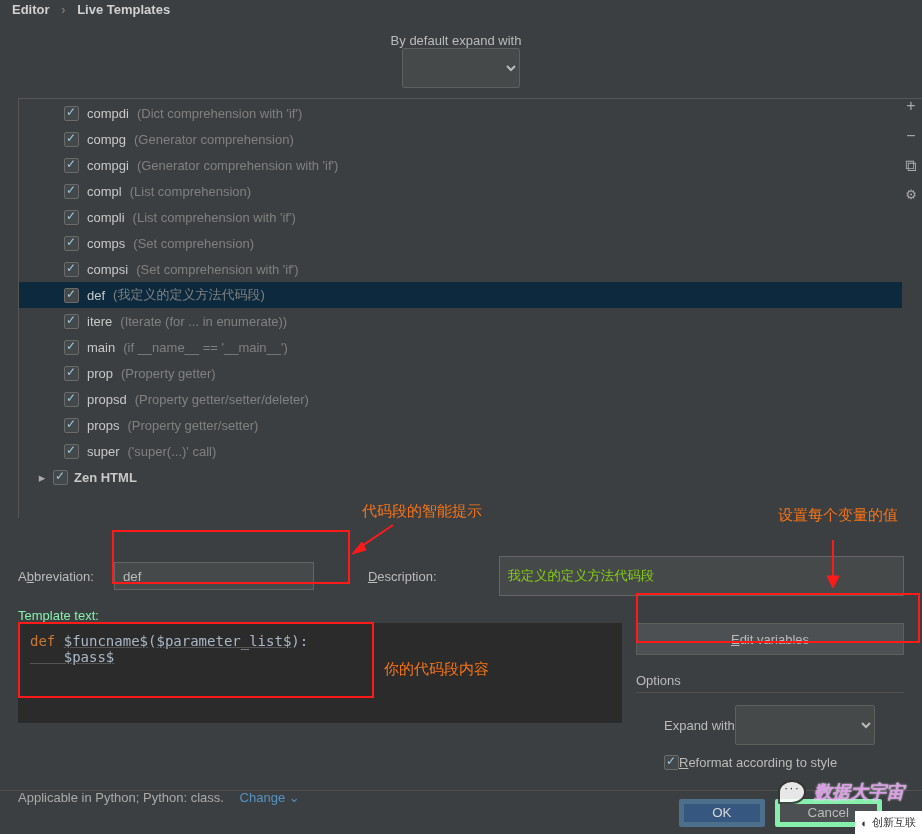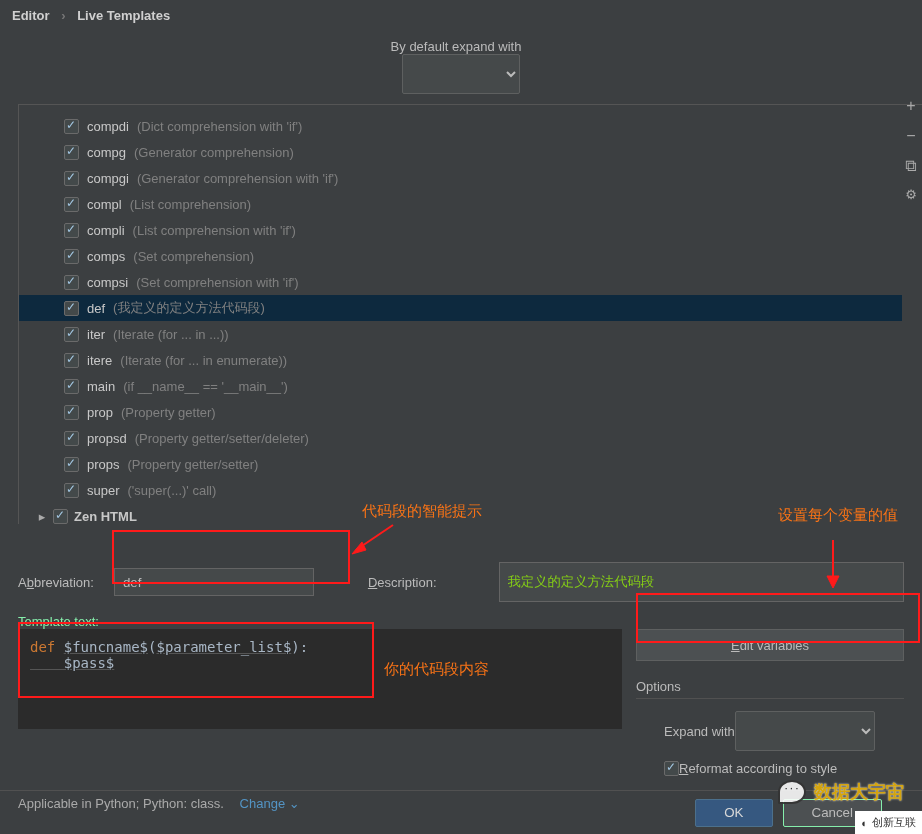--- a/index.html
+++ b/index.html
@@ -5,40 +5,40 @@
   * { box-sizing: border-box; margin: 0; padding: 0; }
   body {
     width: 922px; height: 834px;
     background: #3c3f41;
     font-family: "Segoe UI", "Microsoft YaHei", sans-serif;
     font-size: 13px;
     color: #bbbbbb;
     overflow: hidden;
     position: relative;
   }
-  .breadcrumb { padding: 8px 12px 12px; font-weight: 600; color: #d0d0d0; }
+  .breadcrumb { padding: 2px 12px 12px; font-weight: 600; color: #d0d0d0; }
   .breadcrumb .sep { margin: 0 8px; color: #777; }
   .row { display: flex; align-items: center; padding: 4px 12px 10px; flex-direction: column; }
   .row label { margin-right: 10px; }
   select.combo, input.txt, select.expand-combo {
     background: #45494a; border: 1px solid #5e6060; color: #bbb;
     padding: 19px 8px; height: 20px; border-radius: 2px;
   }
   select.combo { width: 118px; }
   .list-area {
     margin: 0 0 0 18px;
     border: 1px solid #555;
     border-right: none;
     border-bottom: none;
     height: 420px;
     overflow: hidden;
     position: relative;
     background: #3c3f41;
   }
-  .list-area .inner { position: absolute; top: 8px; left: 0; right: 20px; }
+  .list-area .inner { position: absolute; top: 1px; left: 0; right: 20px; }
   .item {
     display: flex; align-items: center; padding: 3px 10px 3px 45px;
     gap: 8px; height: 26px; cursor: default;
   }
   .item.selected { background: #0d293e; }
   .item .name { color: #c8c8c8; }
   .item .desc { color: #808080; }
   .group-item { padding-left: 18px; display:flex; align-items:center; gap:6px; height:26px; }
   .group-item .expand { width: 10px; display:inline-block; text-align:center; color:#aaa; }
   input[type=checkbox] {
@@ -85,27 +85,27 @@
   .opt-row { display:flex; align-items:center; gap:0; margin: 4px 0 10px 28px; }
   select.expand-combo { width: 140px; }
   .applicable { padding: 10px 18px 0; color:#aaa; }
   .applicable .change { color:#5394c4; margin-left: 12px; cursor:pointer; }
   .applicable .change::after { content:" ⌄"; }
   .bottom-bar {
     position:absolute; bottom:0; left:0; right:0; height:44px;
     border-top:1px solid #515151; display:flex; justify-content:flex-end;
     align-items:center; gap:10px; padding-right:40px;
   }
-  .btn { height:28px; padding: 0 28px; border-radius:2px; border:1px solid #86efac; background:#4c5052; color:#bbb; cursor:pointer; }
+  .btn { height:28px; padding: 0 28px; border-radius:2px; border:5px solid #86efac; background:#4c5052; color:#bbb; cursor:pointer; }
   .btn.primary { background:#365880; border-color:#4c708c; color:#d8d8d8; }
   
   .wm { position:absolute; right: 18px; bottom: 30px; display:flex; align-items:center; gap:8px; opacity:.88; }
   .wm .bub { width:28px; height:24px; border:2px solid #333; border-radius:50% 50% 50% 5%; background:#fff; position:relative; }
   .wm .bub::after{content:"···"; position:absolute; left:4px; top:-2px; color:#333; letter-spacing:1px;}
-  .wm .txt { color:#eab308; font-size:18px; font-weight:600; text-shadow:0 0 2px #fff; }
+  .wm .txt { color:#f0abfc; font-size:18px; font-weight:600; text-shadow:0 0 2px #fff;font-style:italic; }
   .wm2 { position:absolute; right:0; bottom:0; background:#fff; color:#333; font-size:11px; padding:4px 6px; display:flex; align-items:center; gap:4px; }
 </style>
 </head>
 <body>
 
 <div class="breadcrumb">
   <span>Editor</span>
   <span class="sep">›</span>
   <span>Live Templates</span>
 </div>
@@ -151,25 +151,20 @@
       </div>
       <div class="item">
         <input type="checkbox" checked="" style="">
         <span class="name">compsi</span> 
         <span class="desc">(Set comprehension with 'if')</span>
       </div>
       <div class="item selected">
         <input type="checkbox" checked="" style="">
         <span class="name">def</span> 
         <span class="desc">(我定义的定义方法代码段)</span>
-      </div>
-      <div class="item">
-        <input type="checkbox" checked="" style="">
-        <span class="name">iter</span> 
-        <span class="desc">(Iterate (for ... in ...))</span>
       </div>
       <div class="item">
         <input type="checkbox" checked="" style="">
         <span class="name">itere</span> 
         <span class="desc">(Iterate (for ... in enumerate))</span>
       </div>
       <div class="item">
         <input type="checkbox" checked="" style="">
         <span class="name">main</span> 
         <span class="desc">(if __name__ == '__main__')</span>

